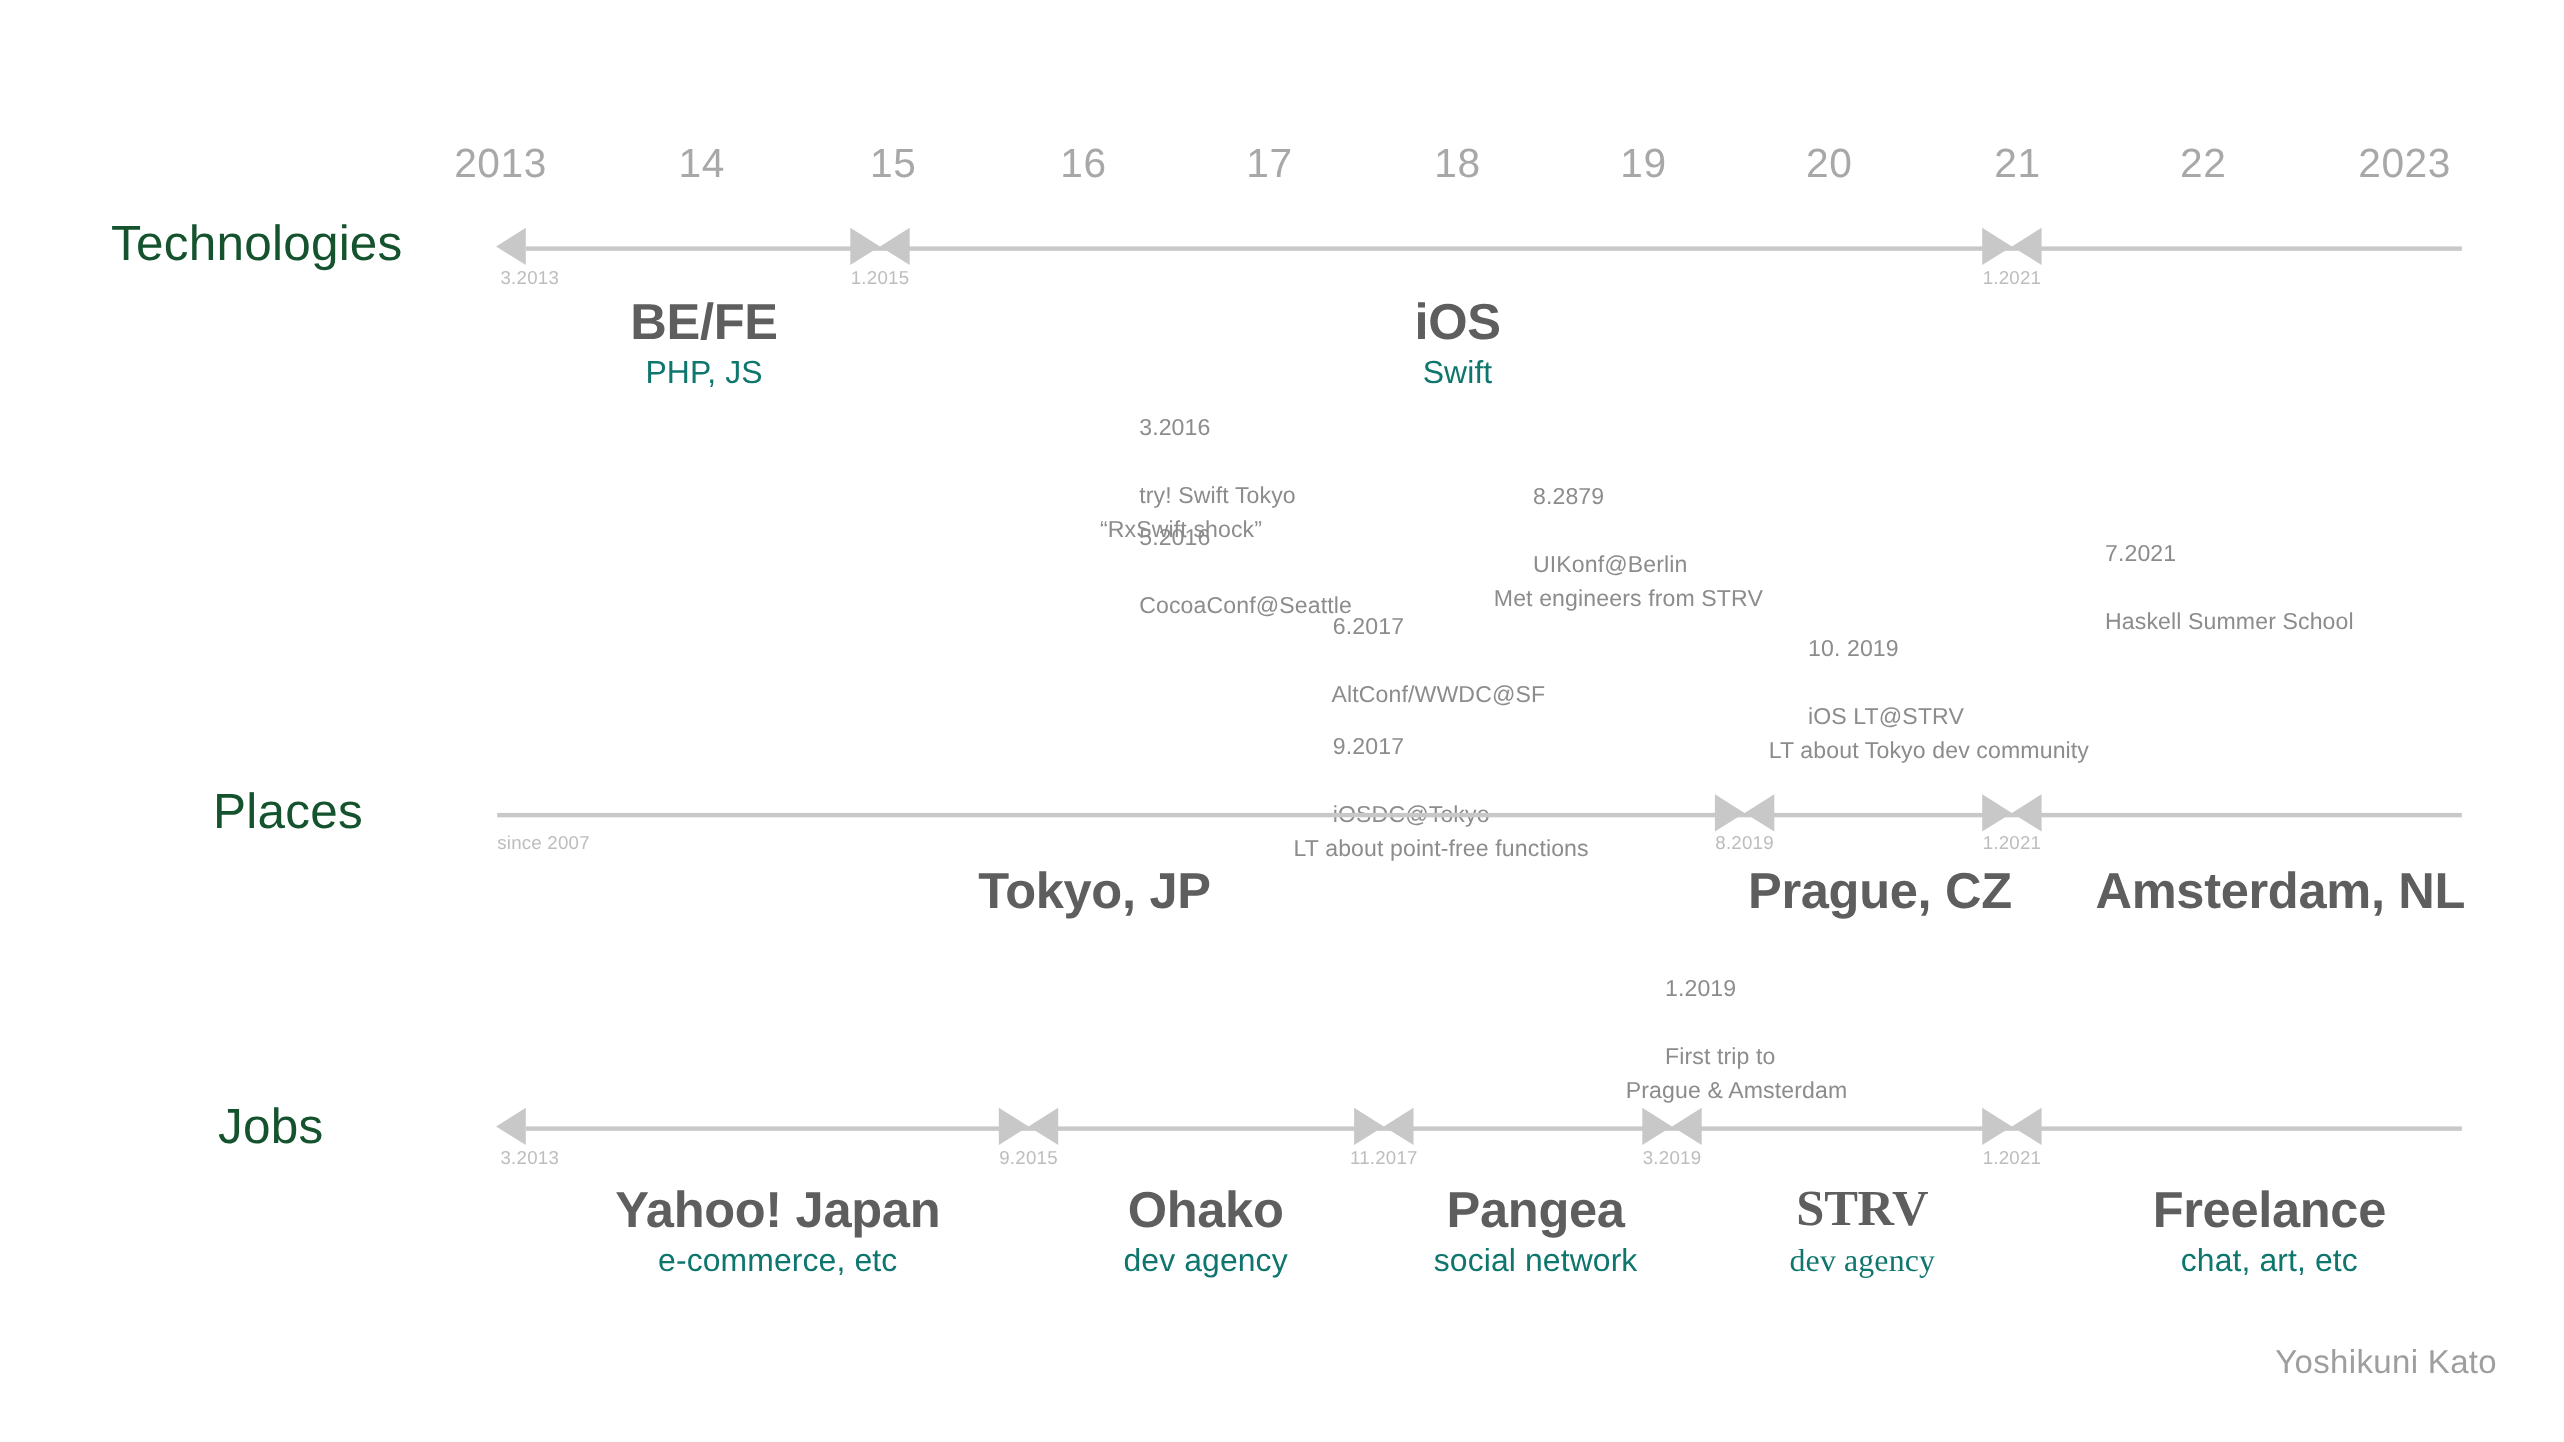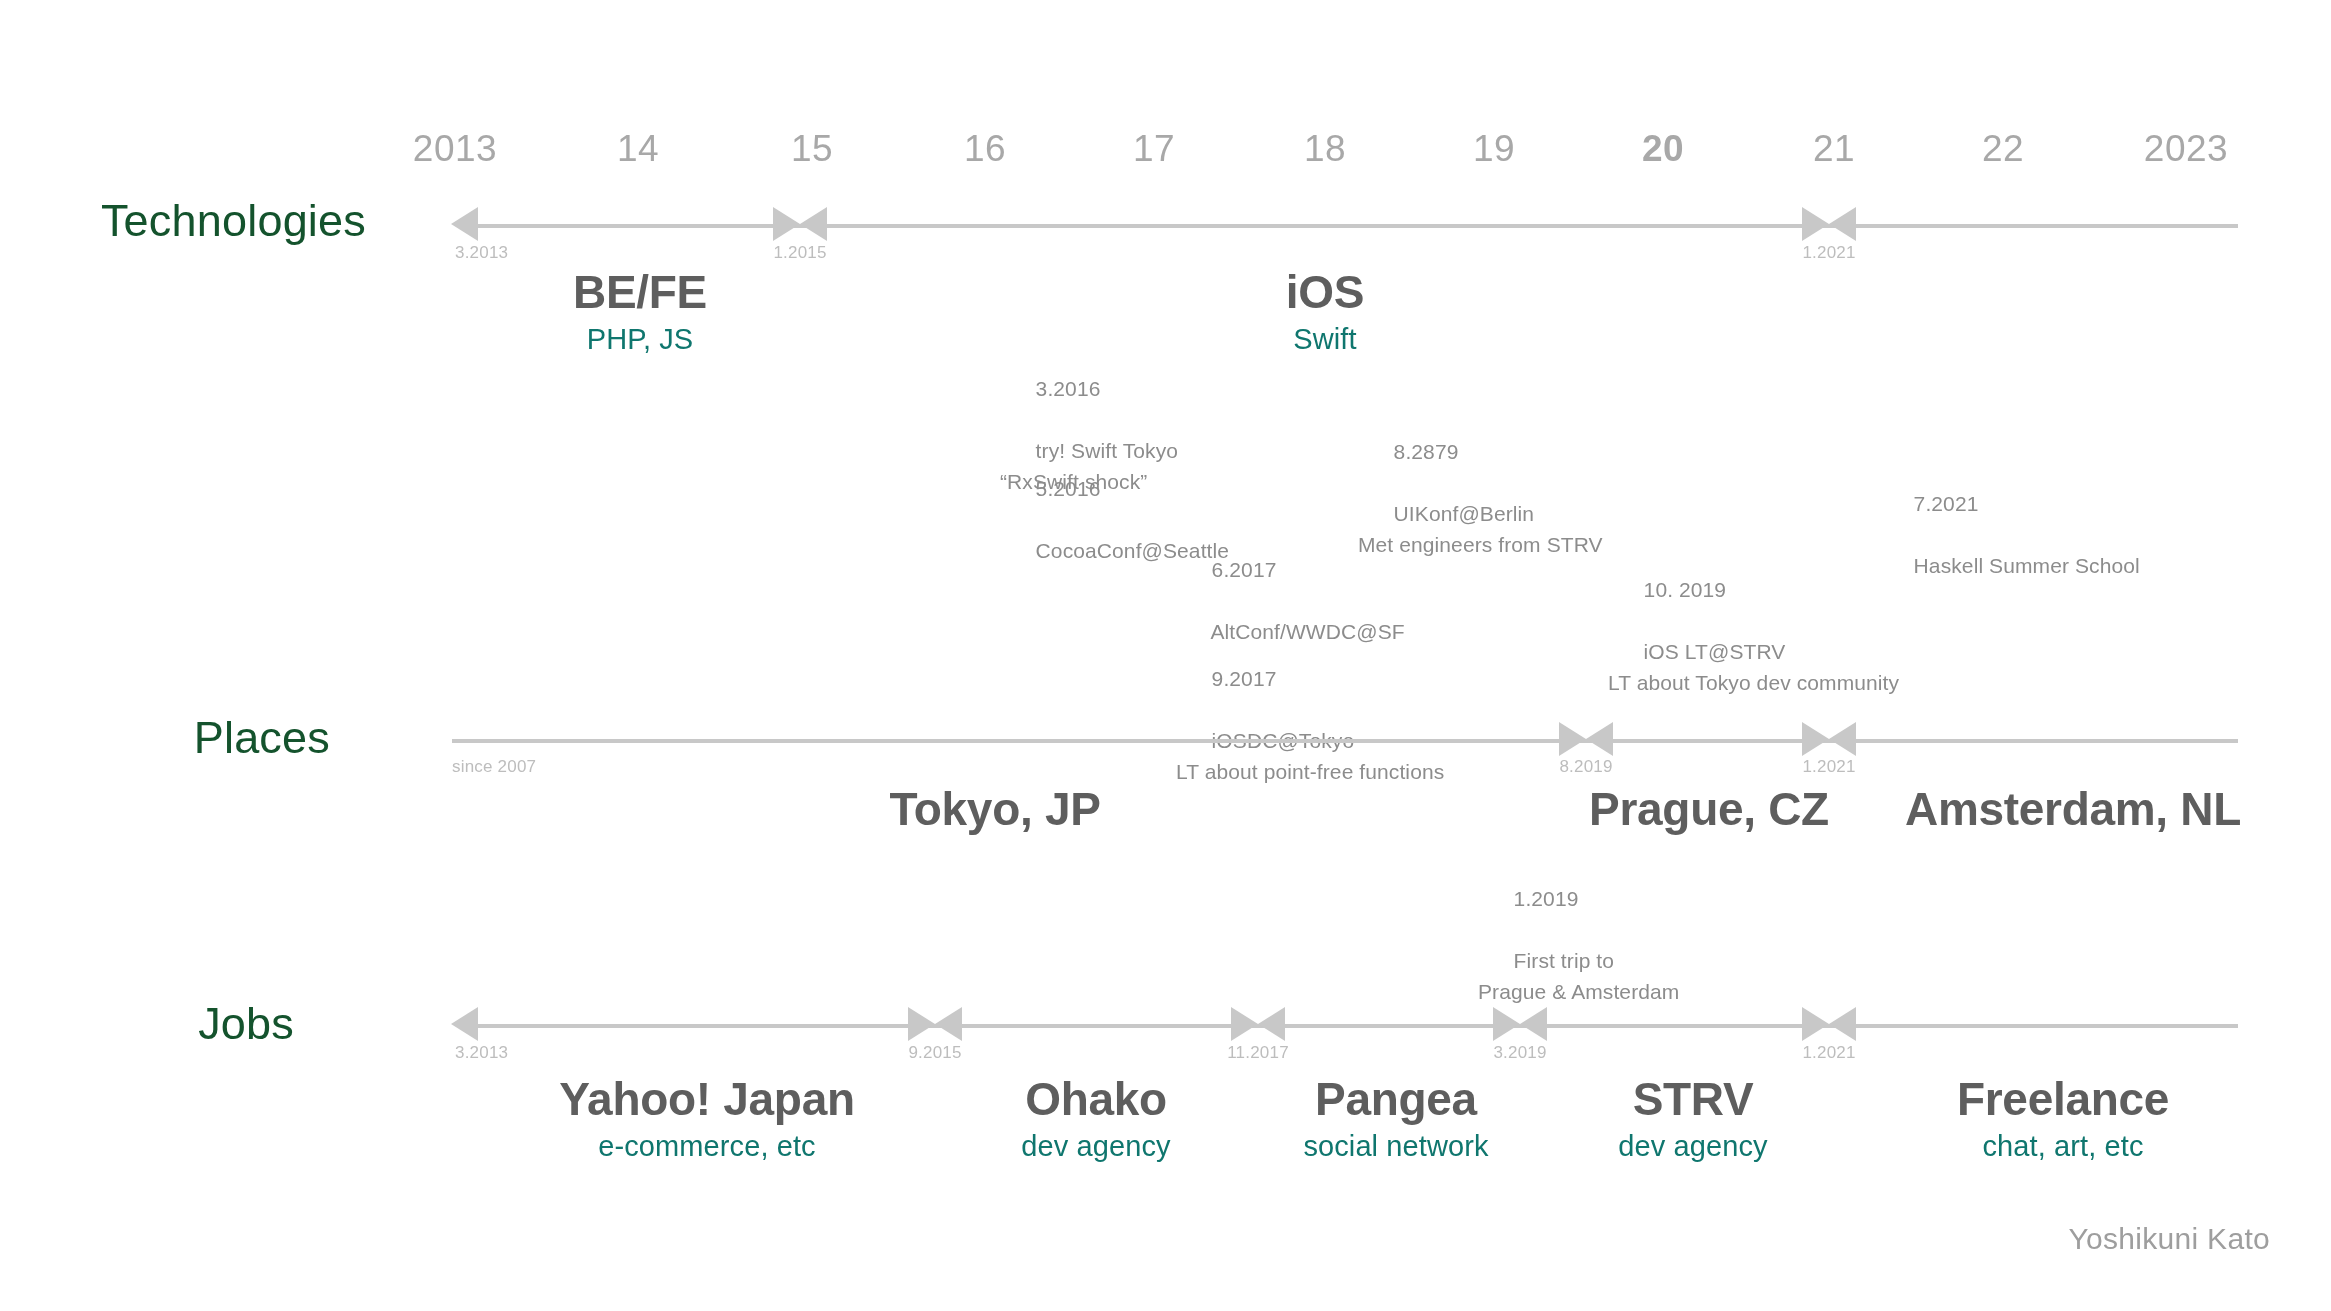--- a/index.html
+++ b/index.html
@@ -128,21 +128,21 @@
 <div id="canvas">
 
   <div>
     <div class="year-tick" style="left:455px;">2013</div>
     <div class="year-tick" style="left:638px;">14</div>
     <div class="year-tick" style="left:812px;">15</div>
     <div class="year-tick" style="left:985px;">16</div>
     <div class="year-tick" style="left:1154px;">17</div>
     <div class="year-tick" style="left:1325px;">18</div>
     <div class="year-tick" style="left:1494px;">19</div>
-    <div class="year-tick" style="left:1663px;font-weight:bold;">20</div>
+    <div class="year-tick" style="left:1663px;">20</div>
     <div class="year-tick" style="left:1834px;">21</div>
     <div class="year-tick" style="left:2003px;">22</div>
     <div class="year-tick" style="left:2186px;">2023</div>
   </div>
 
   <div>
 
     <div class="row-title align-right" style="left:366px; top:195px;">Technologies</div>
 
     <div class="tl-line" style="left:478px; top:224px; width:1760px;"></div>
@@ -286,21 +286,21 @@
       <div class="seg-sub">e-commerce, etc</div>
     </div>
     <div class="seg-label" style="left:1096px; top:1075px;">
       <div class="seg-title">Ohako</div>
       <div class="seg-sub">dev agency</div>
     </div>
     <div class="seg-label" style="left:1396px; top:1075px;">
       <div class="seg-title">Pangea</div>
       <div class="seg-sub">social network</div>
     </div>
-    <div class="seg-label" style="left:1693px; top:1075px;">
+    <div class="seg-label" style="left:1693px; top:1075px;font-family:Liberation Serif, serif;">
       <div class="seg-title">STRV</div>
       <div class="seg-sub">dev agency</div>
     </div>
     <div class="seg-label" style="left:2063px; top:1075px;">
       <div class="seg-title">Freelance</div>
       <div class="seg-sub">chat, art, etc</div>
     </div>
   </div>
 
   <div class="signature" style="left:2270px; top:1222px;">Yoshikuni Kato</div>

